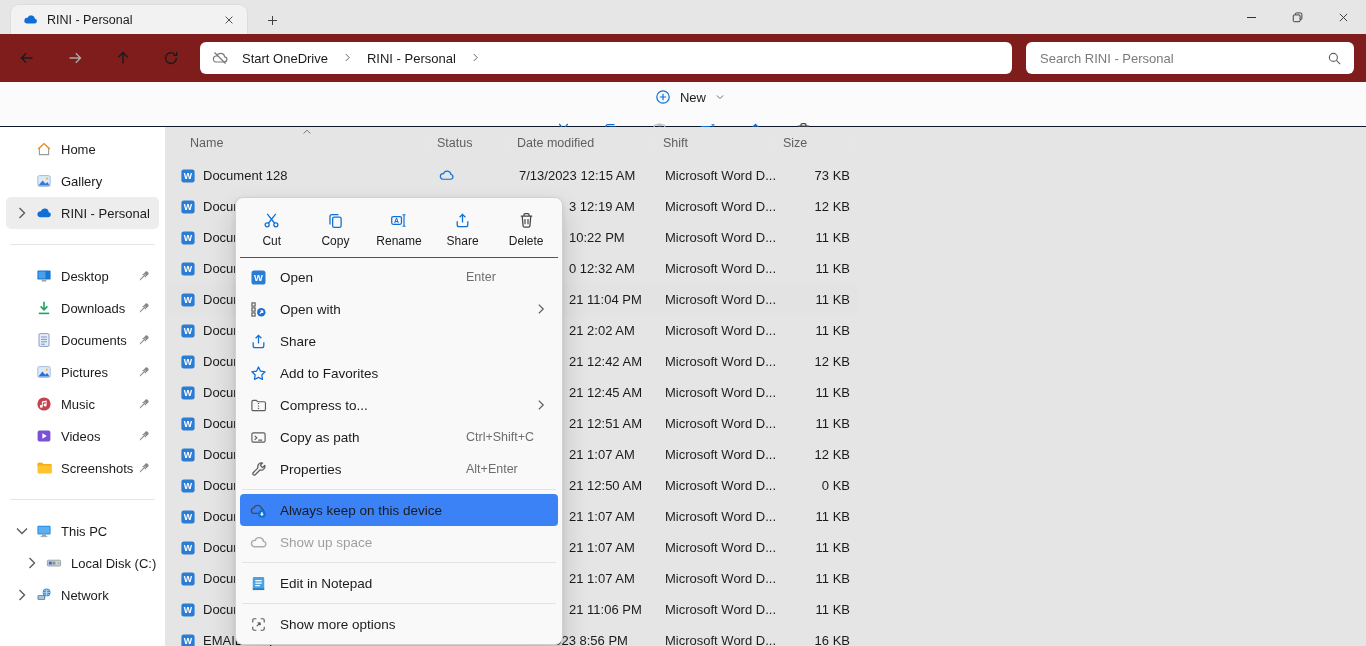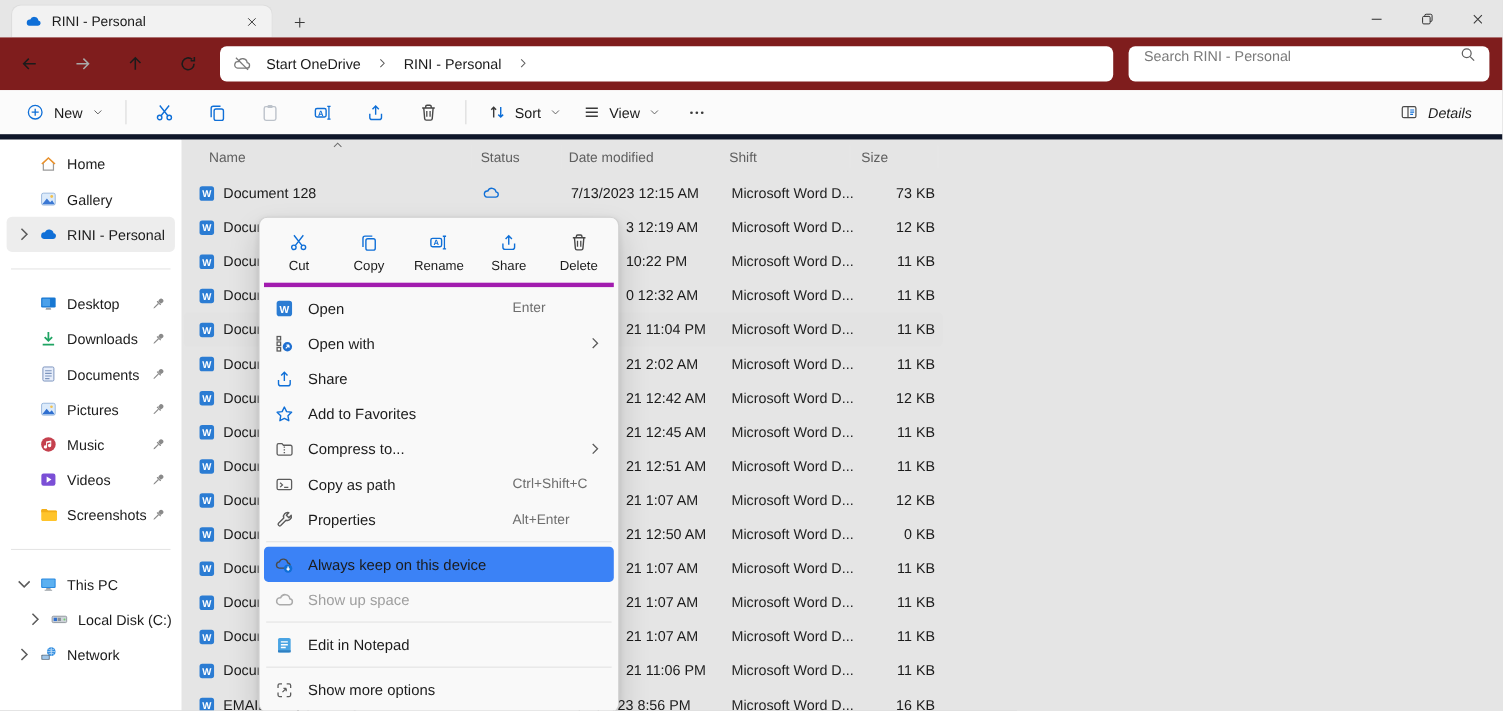--- a/index.html
+++ b/index.html
@@ -25,28 +25,28 @@
 
   
   .navbar{position:absolute;left:0;top:34px;right:0;height:48px;background:#7f1d1d;}
   .nav-btns{position:absolute;left:11px;top:8px;display:flex;gap:16px;}
   .nav-btn{width:32px;height:32px;border-radius:5px;display:flex;align-items:center;justify-content:center;}
   .addressbar{position:absolute;left:200px;top:8px;width:812px;height:32px;background:#fff;border-radius:6px;
               display:flex;align-items:center;padding:0 12px;box-sizing:border-box;gap:10px;}
   .crumb{padding:3px 4px;border-radius:4px;white-space:nowrap;}
   .crumb-chev .icon{width:11px;height:11px;}
   .searchbar{position:absolute;left:1026px;top:8px;width:328px;height:32px;background:#fff;border-radius:6px;
-             display:flex;align-items:flex-start;padding:0 12px;box-sizing:border-box;}
+             display:flex;align-items:center;padding:0 12px;box-sizing:border-box;}
   .searchbar input{flex:1;border:none;outline:none;background:transparent;font:inherit;color:#1b1b1b;}
   .searchbar input::placeholder{color:#7b7b7b;}
   .searchbar .icon{width:15px;height:15px;}
 
   
   .toolbar{position:absolute;left:0;top:82px;right:0;height:45px;background:#fbfbfb;
-           border-bottom:5px solid #0f172a;display:flex;align-items:center;box-sizing:border-box;}
+           border-bottom:1px solid #0f172a;display:flex;align-items:center;box-sizing:border-box;flex-direction:column;}
   .new-btn{margin-left:14px;display:flex;align-items:center;gap:9px;padding:7px 10px;border-radius:5px;}
   .tool-sep{width:1px;height:22px;background:#d9d9d9;margin:0 10px;}
   .tool-strip{display:flex;}
   .tool-btn{width:40px;height:36px;margin:0 4px;border-radius:5px;display:flex;align-items:center;justify-content:center;}
   .tool-btn .icon{width:17px;height:17px;}
   .tool-drop{display:flex;align-items:center;gap:8px;padding:8px 10px;border-radius:5px;}
   .chev-small .icon{width:10px;height:10px;}
   .details-btn{margin-left:auto;margin-right:20px;display:flex;align-items:center;gap:9px;padding:7px 8px;border-radius:5px;font-style:italic;}
 
   
@@ -81,21 +81,21 @@
   .c-status .icon{width:15px;height:15px;}
   .c-date{padding-left:7px;white-space:nowrap;}
   .c-date.frag{padding-left:57px;}
   .c-type{padding-left:11px;white-space:nowrap;color:#1f1f1f;}
   .c-size{text-align:right;padding-right:7px;white-space:nowrap;}
 
   
   .context-menu{position:absolute;left:235px;top:197px;width:328px;box-sizing:border-box;background:#f9f9f9;
                 border:1px solid #d0d0d0;border-radius:8px;padding:4px;z-index:50;
                 box-shadow:0 14px 28px rgba(0,0,0,.16),0 2px 6px rgba(0,0,0,.08);}
-  .quick-row{display:flex;justify-content:space-around;align-items:center;height:55px;border-bottom:4px solid #a21caf;}
+  .quick-row{display:flex;justify-content:space-around;align-items:center;height:55px;border-bottom:1px solid #a21caf;}
   .quick{display:flex;flex-direction:column;align-items:center;gap:5px;width:62px;padding:5px 0;border-radius:4px;font-size:12px;}
   .quick .icon{width:17px;height:17px;}
   .menu-items{padding-top:3px;}
   .mi{height:32px;display:flex;align-items:center;gap:13px;padding:0 10px;border-radius:4px;font-size:13.5px;}
   .mi .icon{width:17px;height:17px;}
   .mi .lbl{flex:1;white-space:nowrap;}
   .mi .sc{width:82px;text-align:left;font-size:12.5px;color:#6e6e6e;}
   .mi .sub{width:14px;height:14px;}
   .mi.hl{background:#3b82f6;}
   .mi.dis{color:#9f9f9f;}

